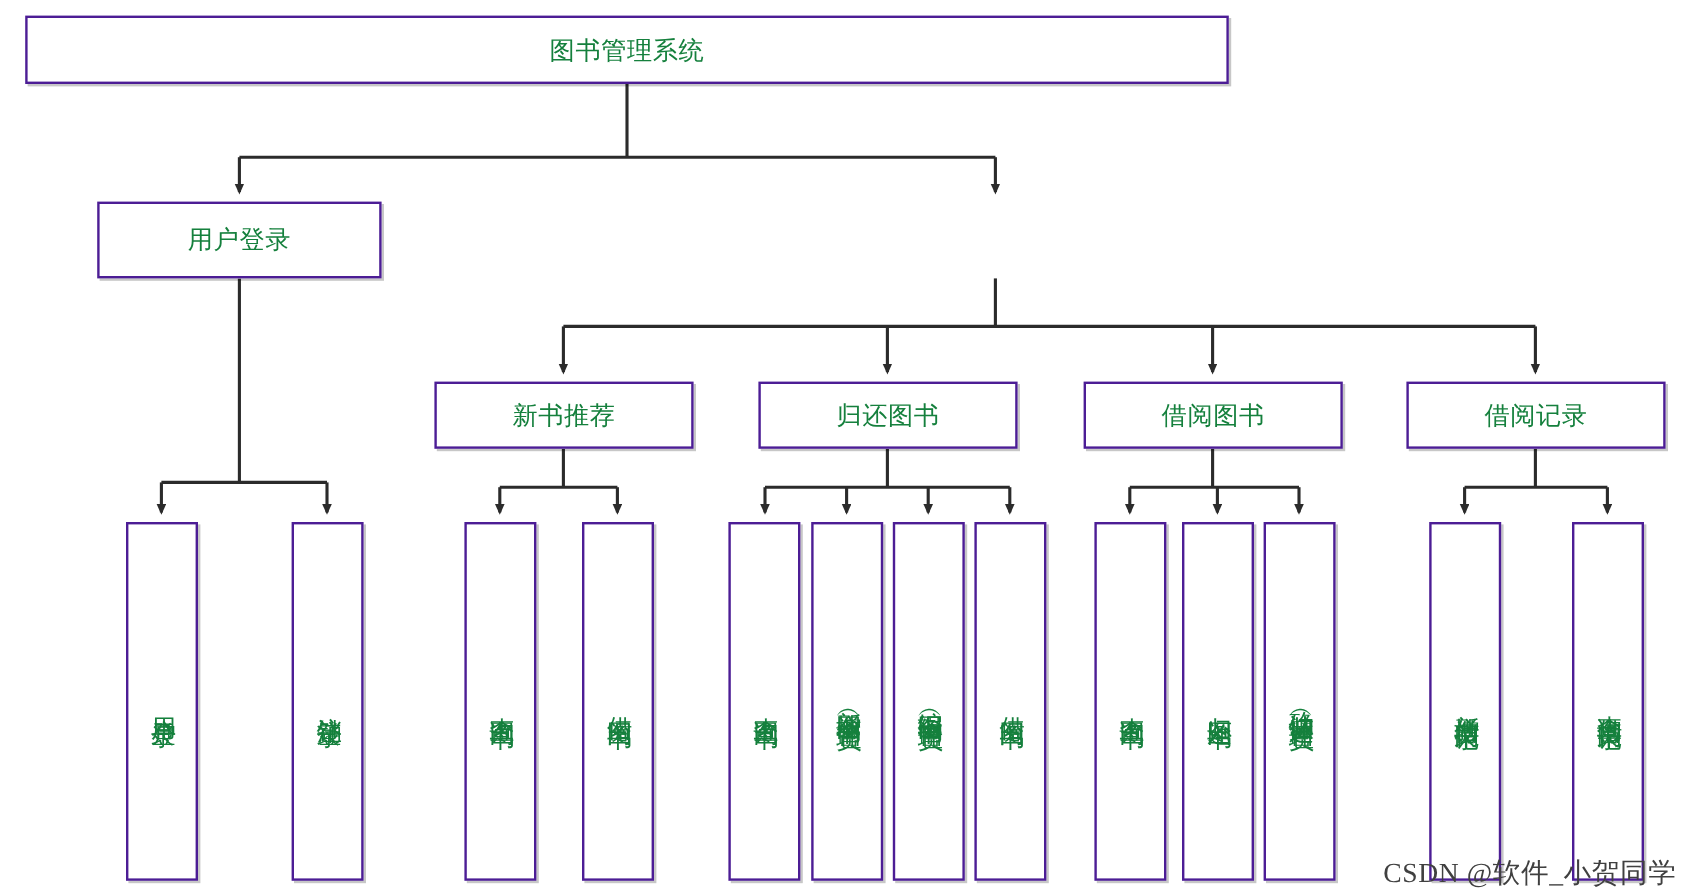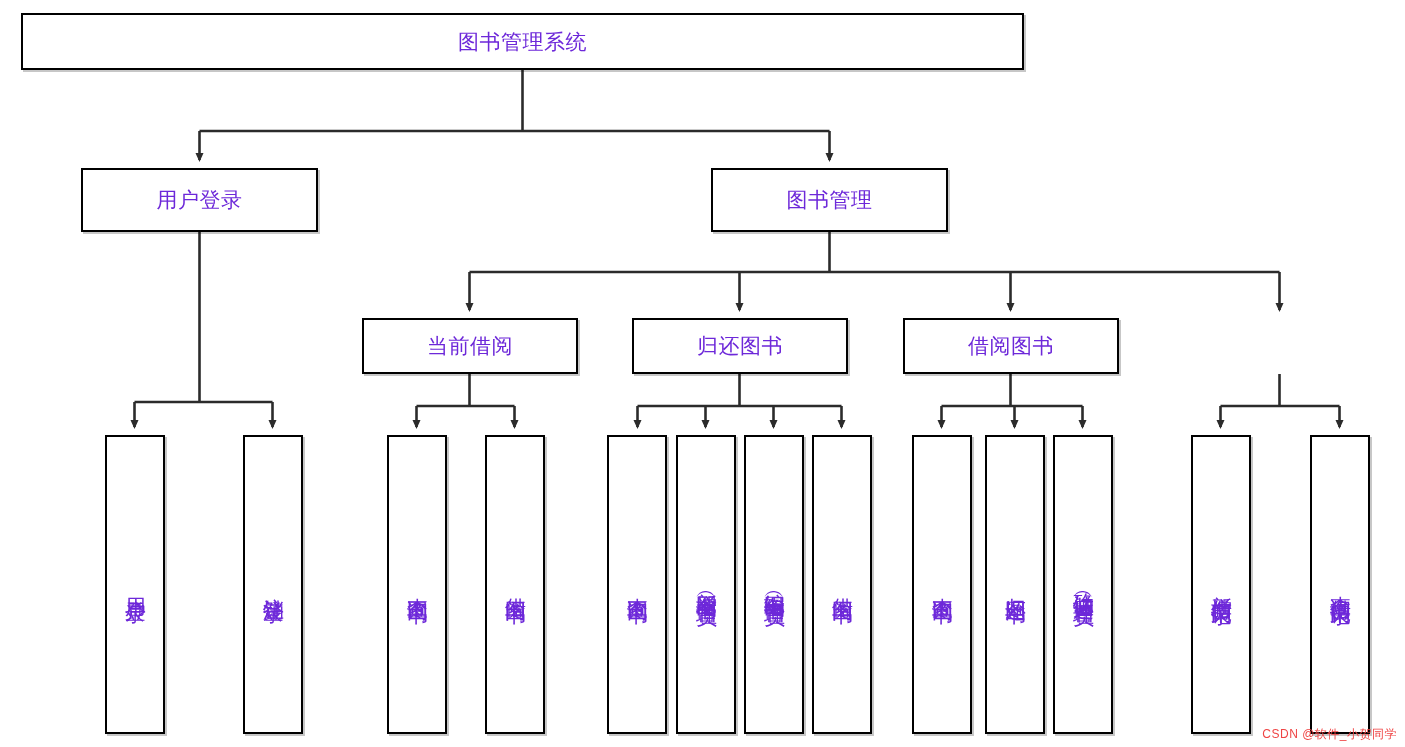--- a/index.html
+++ b/index.html
@@ -22,26 +22,26 @@
     left: 0;
     top: 0;
     width: 1405px;
     height: 747px;
     pointer-events: none;
   }
   .node {
     position: absolute;
     box-sizing: border-box;
     background: #ffffff;
-    border: 2px solid #000000;
+    border: 2px solid #4c1d95;
     box-shadow: 2px 2px 0 rgba(0,0,0,0.22);
     display: flex;
     align-items: center;
     justify-content: center;
-    color: #6d28d9;
+    color: #15803d;
   }
   .node.horizontal {
     writing-mode: horizontal-tb;
     font-size: 21px;
     letter-spacing: 0.5px;
   }
   .node.vertical {
     writing-mode: vertical-rl;
     text-orientation: upright;
     font-size: 21px;
@@ -57,24 +57,24 @@
     white-space: pre-line;
   }
   .node.vertical .label {
     writing-mode: vertical-rl;
     text-orientation: upright;
   }
   #watermark {
     position: absolute;
     right: 8px;
     bottom: 4px;
-    font-size: 12px;
-    color: #ef4444;
+    font-size: 23px;
+    color: #404040;
     letter-spacing: 0.5px;
-    font-family: Liberation Sans, sans-serif;
+    font-family: Liberation Serif, serif;
     user-select: none;
   }
 </style>
 </head>
 <body>
 
 <div id="canvas">
 
   <svg id="edges" viewBox="0 0 1405 747" xmlns="http://www.w3.org/2000/svg">
     <defs>
@@ -126,32 +126,32 @@
     </g>
   </svg>
 
   <div class="node horizontal" style="left: 21px; top: 13px; width: 1003px; height: 57px;">
     <span class="label">图书管理系统</span>
   </div>
 
   <div class="node horizontal" style="left: 81px; top: 168px; width: 237px; height: 64px;">
     <span class="label">用户登录</span>
   </div>
-  <div class="node horizontal" style="left: 711px; top: 168px; width: 237px; height: 64px;">
-    <span class="label">图书管理</span>
-  </div>
 
   <div class="node horizontal" style="left: 362px; top: 318px; width: 216px; height: 56px;">
-    <span class="label">当前借阅</span>
+    <span class="label">新书推荐</span>
   </div>
   <div class="node horizontal" style="left: 632px; top: 318px; width: 216px; height: 56px;">
     <span class="label">归还图书</span>
   </div>
   <div class="node horizontal" style="left: 903px; top: 318px; width: 216px; height: 56px;">
     <span class="label">借阅图书</span>
+  </div>
+  <div class="node horizontal" style="left: 1172px; top: 318px; width: 216px; height: 56px;">
+    <span class="label">借阅记录</span>
   </div>
 
   <div class="node vertical" style="left: 105px; top: 435px; width: 60px; height: 299px;">
     <span class="label">用户登录</span>
   </div>
   <div class="node vertical" style="left: 243px; top: 435px; width: 60px; height: 299px;">
     <span class="label">注销登录</span>
   </div>
   <div class="node vertical" style="left: 387px; top: 435px; width: 60px; height: 299px;">
     <span class="label">查询图书</span>

